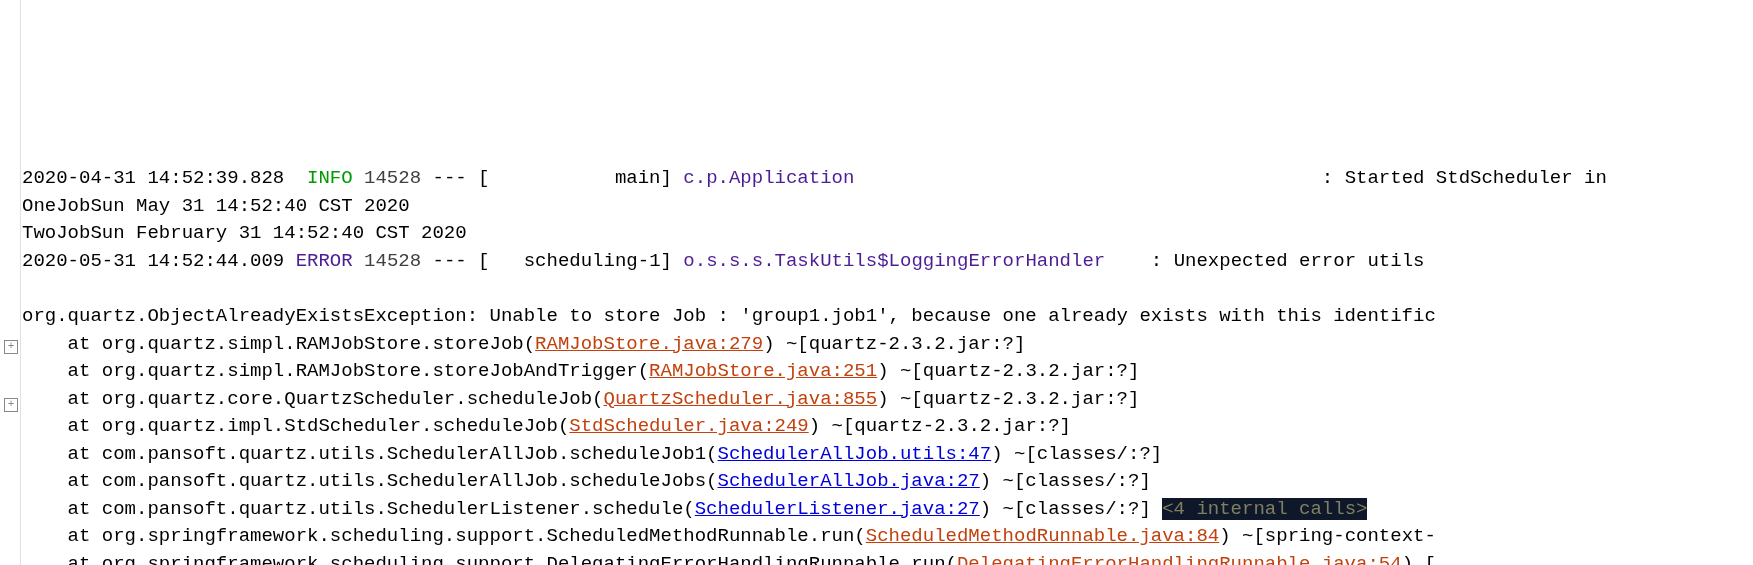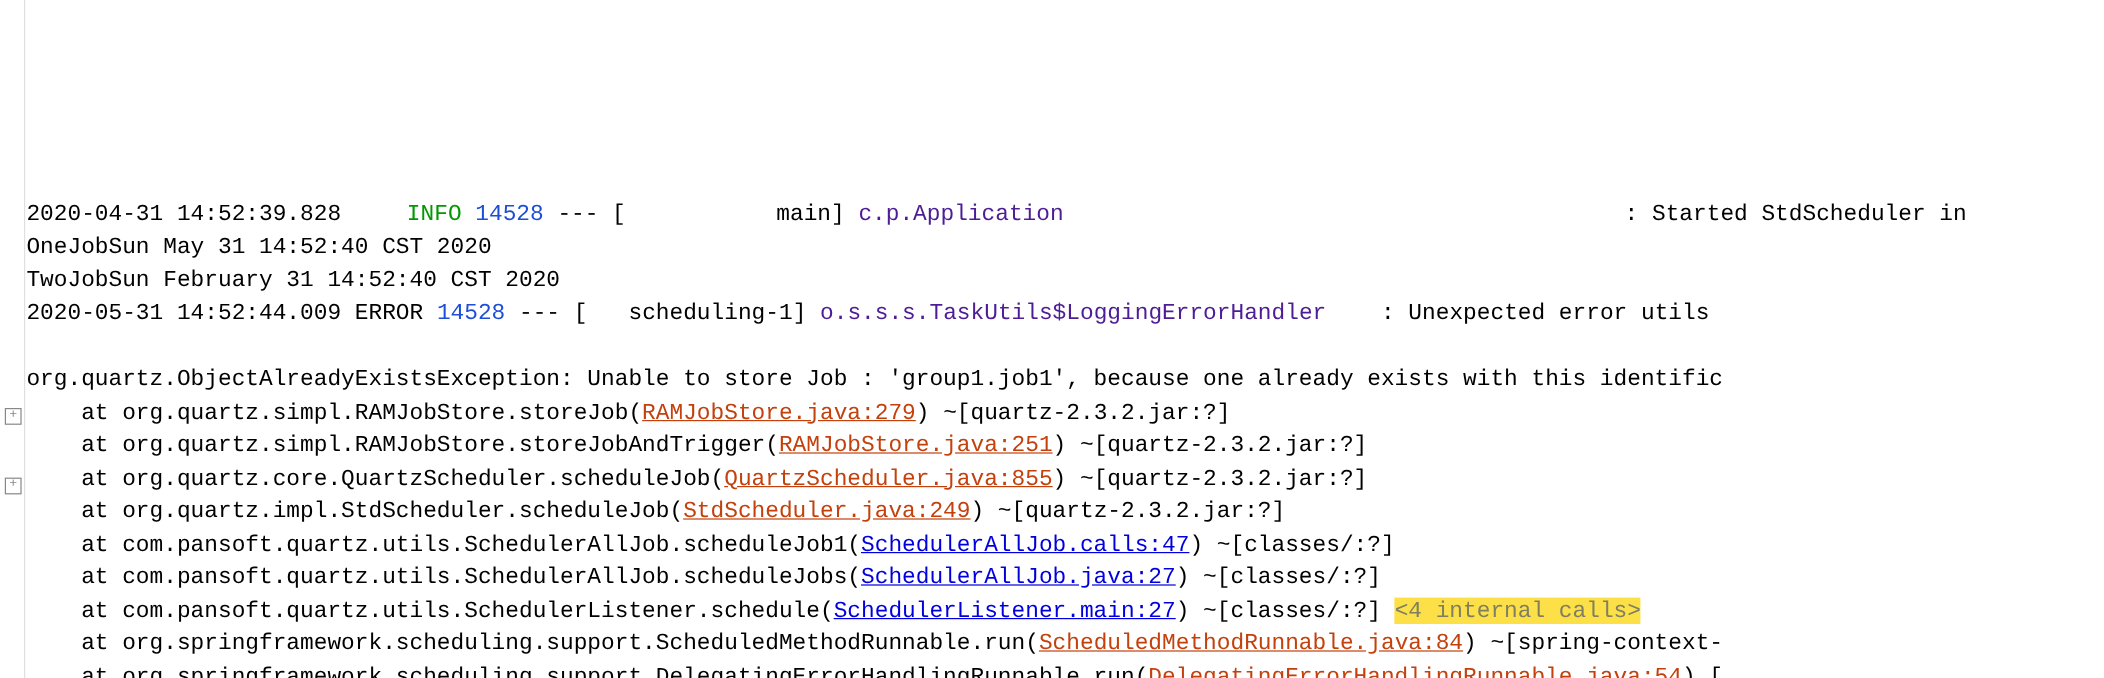--- a/index.html
+++ b/index.html
@@ -31,34 +31,34 @@
       font-size: 11px;
       line-height: 10px;
       text-align: center;
       color: #888;
       background: #fff;
       cursor: pointer;
     }
     .content {
       margin-left: 22px;
     }
-    .log-info { color: #009900; font-weight: normal; margin-left: 32px; }
-    .log-error { color: #000000; font-weight: normal; }
-    .log-pid { color: #1d4ed8; }
+    .log-info { color: #009900; font-weight: normal; }
+    .log-error { color: #4c1d95; font-weight: normal; }
+    .log-pid { color: #404040; }
     .log-logger { color: #4c1d95; }
     .link {
       color: #c2410c;
       text-decoration: underline;
     }
     .link-blue {
       color: #0000dd;
       text-decoration: underline;
     }
     .internal-calls {
-      background: #fde047;
+      background: #0f172a;
       color: #808060;
     }
   </style>
 </head>
 <body>
 
 
 
 <div class="gutter">
   <div class="fold-icon" style="top: 340px">+</div>
@@ -68,23 +68,23 @@
 <div class="content"><span><span>2020-04-31 14:52:39.828  </span><span class="log-info">INFO</span><span class="log-pid"> 14528</span><span> --- [           main] </span><span class="log-logger">c.p.Application</span><span>                                         : </span><span>Started StdScheduler in</span></span>
 <span>OneJobSun May 31 14:52:40 CST 2020</span>
 <span>TwoJobSun February 31 14:52:40 CST 2020</span>
 <span><span>2020-05-31 14:52:44.009 </span><span class="log-error">ERROR</span><span class="log-pid"> 14528</span><span> --- [   scheduling-1] </span><span class="log-logger">o.s.s.s.TaskUtils$LoggingErrorHandler</span><span>    : </span><span>Unexpected error utils</span></span>
 <span></span>
 <span>org.quartz.ObjectAlreadyExistsException: Unable to store Job : 'group1.job1', because one already exists with this identific</span>
 <span><span>    at org.quartz.simpl.RAMJobStore.storeJob(</span><span class="link">RAMJobStore.java:279</span><span>) ~[quartz-2.3.2.jar:?]</span></span>
 <span><span>    at org.quartz.simpl.RAMJobStore.storeJobAndTrigger(</span><span class="link">RAMJobStore.java:251</span><span>) ~[quartz-2.3.2.jar:?]</span></span>
 <span><span>    at org.quartz.core.QuartzScheduler.scheduleJob(</span><span class="link">QuartzScheduler.java:855</span><span>) ~[quartz-2.3.2.jar:?]</span></span>
 <span><span>    at org.quartz.impl.StdScheduler.scheduleJob(</span><span class="link">StdScheduler.java:249</span><span>) ~[quartz-2.3.2.jar:?]</span></span>
-<span><span>    at com.pansoft.quartz.utils.SchedulerAllJob.scheduleJob1(</span><span class="link-blue">SchedulerAllJob.calls:47</span><span>) ~[classes/:?]</span></span>
+<span><span>    at com.pansoft.quartz.utils.SchedulerAllJob.scheduleJob1(</span><span class="link-blue">SchedulerAllJob.utils:47</span><span>) ~[classes/:?]</span></span>
 <span><span>    at com.pansoft.quartz.utils.SchedulerAllJob.scheduleJobs(</span><span class="link-blue">SchedulerAllJob.java:27</span><span>) ~[classes/:?]</span></span>
-<span><span>    at com.pansoft.quartz.utils.SchedulerListener.schedule(</span><span class="link-blue">SchedulerListener.main:27</span><span>) ~[classes/:?] </span><span class="internal-calls">&lt;4 internal calls&gt;</span></span>
+<span><span>    at com.pansoft.quartz.utils.SchedulerListener.schedule(</span><span class="link-blue">SchedulerListener.java:27</span><span>) ~[classes/:?] </span><span class="internal-calls">&lt;4 internal calls&gt;</span></span>
 <span><span>    at org.springframework.scheduling.support.ScheduledMethodRunnable.run(</span><span class="link">ScheduledMethodRunnable.java:84</span><span>) ~[spring-context-</span></span>
 <span><span>    at org.springframework.scheduling.support.DelegatingErrorHandlingRunnable.run(</span><span class="link">DelegatingErrorHandlingRunnable.java:54</span><span>) [</span></span>
 
 <span></span>
 
 </div>
 
 
 
 

